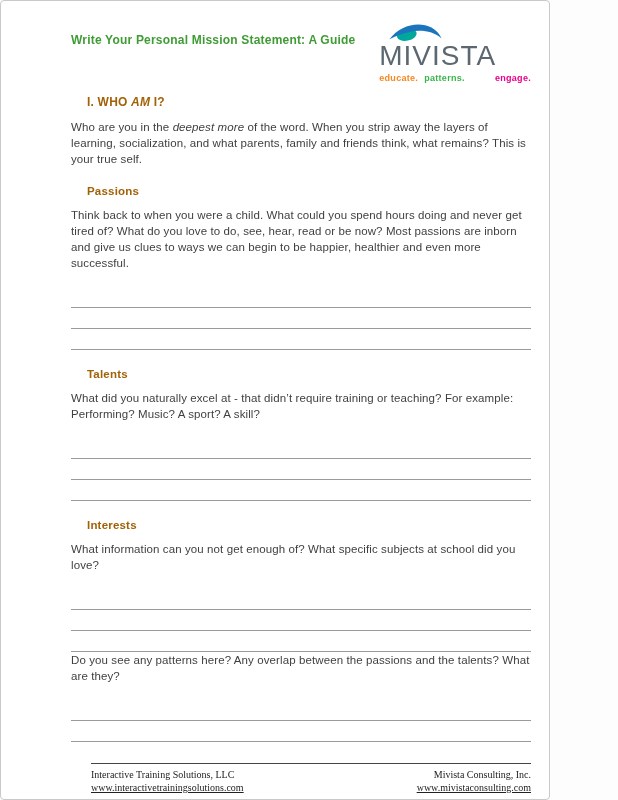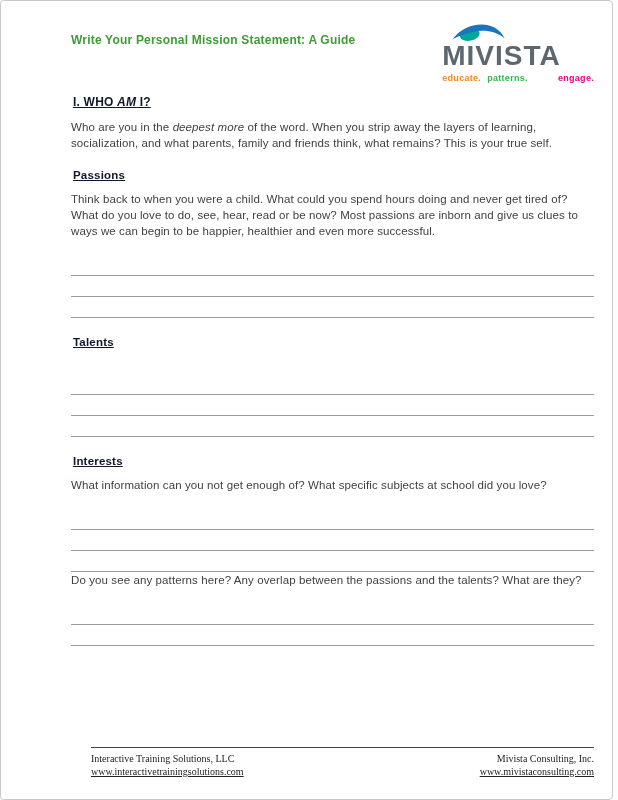--- a/index.html
+++ b/index.html
@@ -1,38 +1,38 @@
 <!DOCTYPE html>
 <html><head>
 <meta charset="utf-8">
 <style>
   * { box-sizing: border-box; }
   html, body { margin: 0; padding: 0; background: #fdfdfd; }
   .page {
-    width: 613px; height: 800px;
+    width: 550px; height: 800px;
     background: #ffffff;
     border: 1px solid #c9c9c9;
     border-radius: 4px;
-    padding: 20px 18px 22px 70px;
+    padding: 20px 18px 6px 70px;
     display: flex; flex-direction: column;
     font-family: "Liberation Sans", sans-serif;
     color: #3f3f3f;
     overflow: hidden;
     justify-content: center;
   }
   .header { display: flex; justify-content: space-between; align-items: flex-start; }
   .doc-title { font-size: 12px; font-weight: bold; color: #3f9c35; margin: 12px 0 0; letter-spacing: 0.2px; }
   .logo { display: flex; flex-direction: column; align-items: flex-start; }
   .logo .eye { margin-left: 8px; }
-  .wordmark { font-size: 28px; font-weight: bold; color: #5c6770; letter-spacing: 1px; line-height: 1; margin-top: -1px; }
+  .wordmark { font-size: 28px; font-weight: normal; color: #5c6770; letter-spacing: 1px; line-height: 1; margin-top: -1px; }
   .tagline { font-size: 9px; font-weight: bold; letter-spacing: 0.3px; margin-top: 3px; display: flex; gap: 6px; align-self: center; }
   .tag-orange { color: #f6871f; }
   .tag-green  { color: #39b54a; }
   .tag-pink   { color: #ec008c; margin-left: 24px; }
-  h2.sec { font-size: 11.5px; font-weight: bold; color: #0f172a; margin: 18px 2px 10px; letter-spacing: 0.2px; text-decoration: underline; }
+  h2.sec { font-size: 11.5px; font-weight: bold; color: #a16207; margin: 18px 16px 10px; letter-spacing: 0.2px; }
   h2.who { margin-top: 12px; font-size: 12px; }
   p.body { font-size: 11.5px; line-height: 16px; margin: 0; max-width: 522px; letter-spacing: 0.1px; }
   em { font-style: italic; }
   .lines { margin-top: 16px; }
   .wline { height: 21px; border-bottom: 1px solid #9a9a9a; }
   .footer {
     margin-top: auto;
     border-top: 1px solid #444;
     padding-top: 5px;
     display: flex; justify-content: space-between;
@@ -68,20 +68,21 @@
 
   <h2 class="sec">Passions</h2>
   <p class="body">Think back to when you were a child. What could you spend hours doing and never get tired of? What do you love to do, see, hear, read or be now? Most passions are inborn and give us clues to ways we can begin to be happier, healthier and even more successful.</p>
   <div class="lines">
     <div class="wline"></div>
     <div class="wline"></div>
     <div class="wline"></div>
   </div>
 
   <h2 class="sec">Talents</h2>
+  <p class="body">What did you naturally excel at - that didn’t require training or teaching? For example: Performing? Music? A sport? A skill?</p>
   <div class="lines">
     <div class="wline"></div>
     <div class="wline"></div>
     <div class="wline"></div>
   </div>
 
   <h2 class="sec">Interests</h2>
   <p class="body">What information can you not get enough of? What specific subjects at school did you love?</p>
   <div class="lines">
     <div class="wline"></div>

